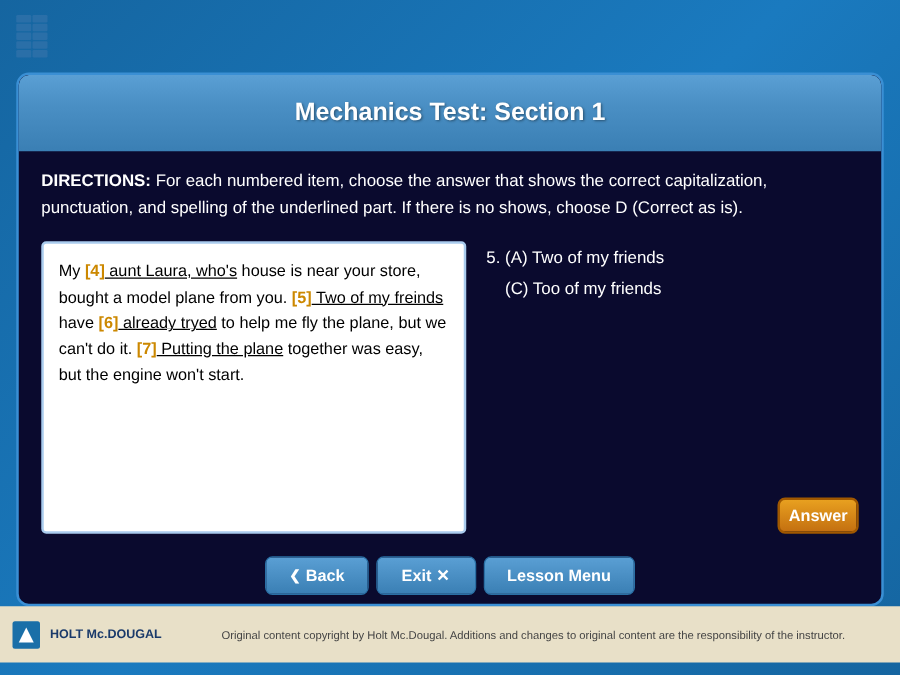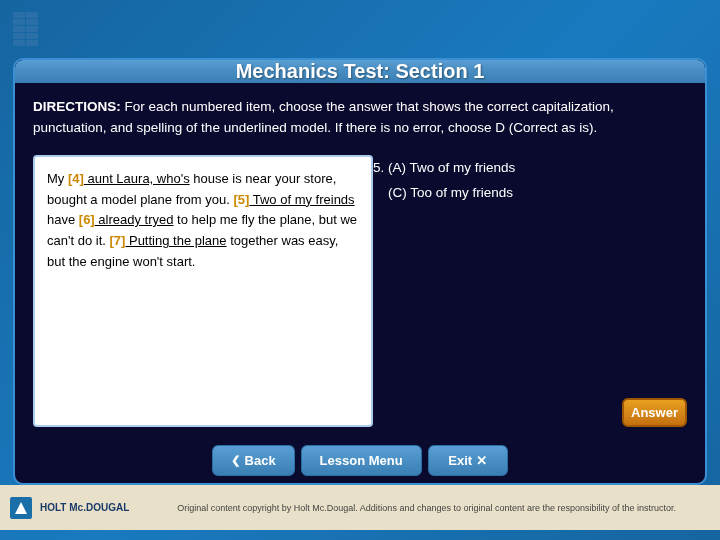--- a/index.html
+++ b/index.html
@@ -28,21 +28,21 @@
       border-radius: 10px;
       border: 2px solid #3a8fd4;
       flex: 1;
       display: flex;
       flex-direction: column;
       overflow: hidden;
     }
 
     .card-title {
       background: linear-gradient(to bottom, #5a9fd4 0%, #4a8fc4 40%, #3a7fb4 100%);
-      padding: 0 20px;
+      padding: 19px 20px;
       text-align: center;
       border-radius: 8px 8px 0 0;
     }
 
     .card-title span {
       color: white;
       font-size: 20px;
       font-weight: bold;
       text-shadow: 1px 1px 2px rgba(0,0,0,0.4);
     }
@@ -61,20 +61,21 @@
       margin-bottom: 16px;
     }
 
     .directions strong {
       color: white;
     }
 
     .content-area {
       display: flex;
       flex: 1;
+      gap: 16px;
     }
 
     .passage-box {
       background: white;
       border: 2px solid #aaccee;
       border-radius: 4px;
       padding: 12px;
       width: 340px;
       font-size: 13px;
       line-height: 1.6;
@@ -230,21 +231,21 @@
     </div>
   </div>
 
   <div class="main-card">
     <div class="card-title">
       <span>Mechanics Test: Section 1</span>
     </div>
 
     <div class="card-body">
       <div class="directions">
-        <strong>DIRECTIONS:</strong><span> For each numbered item, choose the answer that shows the correct capitalization, punctuation, and spelling of the underlined model. If there is no error, choose D (Correct as is).</span>
+        <strong>DIRECTIONS:</strong><span> For each numbered item, choose the answer that shows the correct capitalization, punctuation, and spelling of the underlined part. If there is no shows, choose D (Correct as is).</span>
       </div>
 
       <div class="content-area">
         <div class="passage-box">
           <span> My </span><span class="num">[4]</span><span class="underline"> aunt Laura, who's</span><span> house is near your store, bought a model plane from you. </span><span class="num">[5]</span><span class="underline"> Two of my freinds</span><span> have </span><span class="num">[6]</span><span class="underline"> already tryed</span><span> to help me fly the plane, but we can't do it. </span><span class="num">[7]</span><span class="underline"> Putting the plane</span><span> together was easy, but the engine won't start.</span>
         </div>
 
         <div class="question-area">
           <div>
             <div class="options">
@@ -264,26 +265,26 @@
           </div>
         </div>
       </div>
     </div>
 
     <div class="bottom-bar">
       <button class="nav-btn">
         <span class="arrow">❮</span>
         <span>Back</span>
       </button>
-      <button class="nav-btn lesson-menu">
-        <span>Lesson Menu</span>
-      </button>
       <button class="nav-btn">
         <span>Exit</span>
         <span style="font-size:13px;">✕</span>
+      </button>
+      <button class="nav-btn lesson-menu">
+        <span>Lesson Menu</span>
       </button>
     </div>
   </div>
 
   <div class="footer-bar">
     <div class="footer-icon">
       <svg viewBox="0 0 16 16" fill="white">
         <polygon points="8,2 14,14 2,14"></polygon>
       </svg>
     </div>

